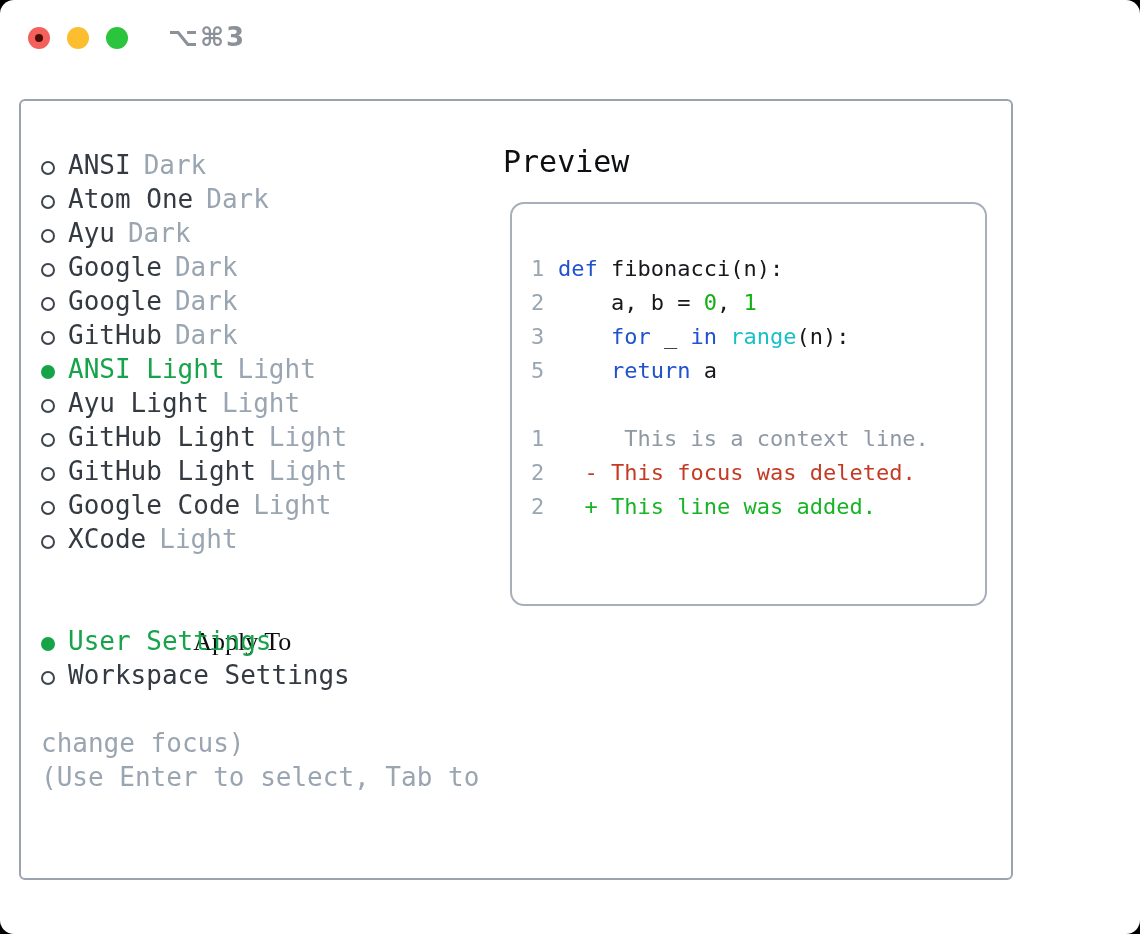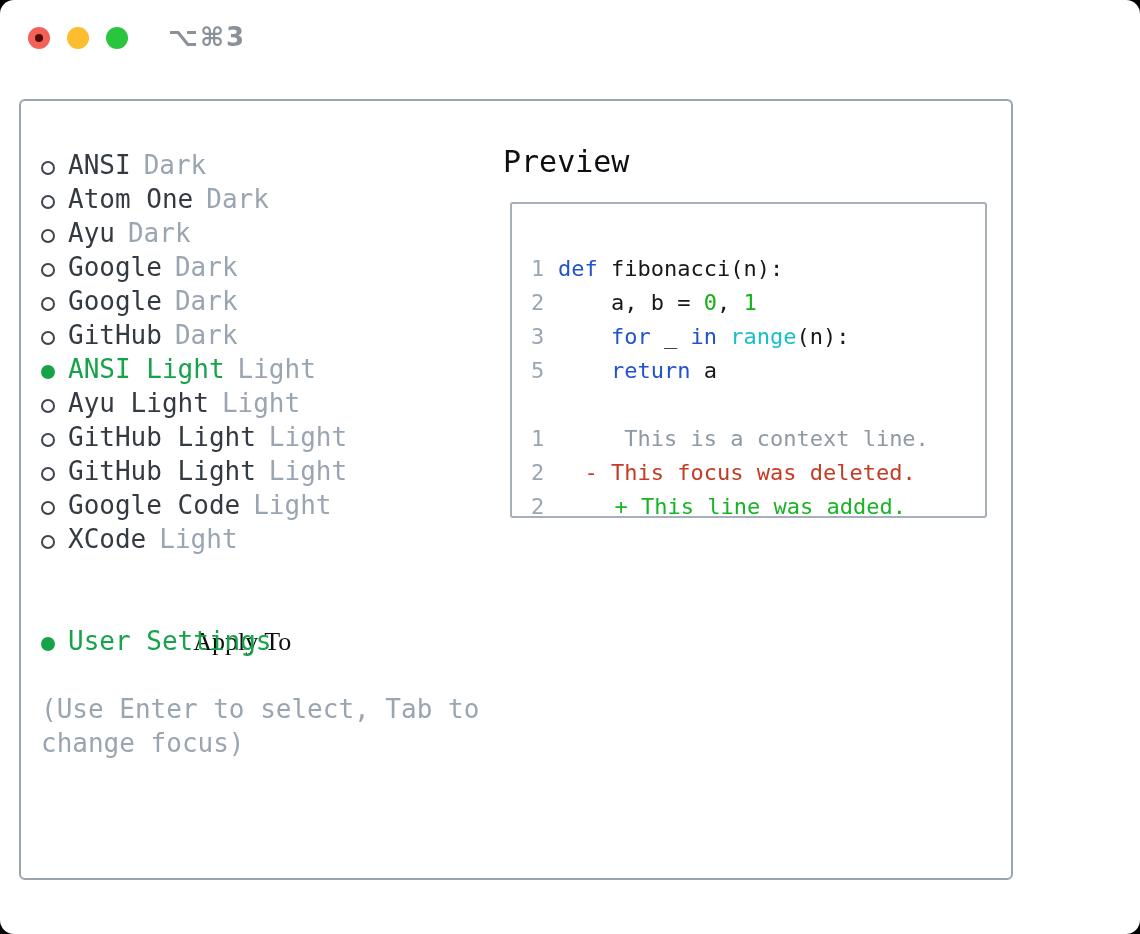--- a/index.html
+++ b/index.html
@@ -50,33 +50,33 @@
   .name.subheading { color:var(--black);font-family:Liberation Serif, serif; }
   .name.sel { color:var(--accent); }
   .tag { color:var(--muted); margin-left:13px; }
   .help-line { color:var(--muted); }
   
   .preview-title {
     position:absolute; left:482px; top:44px; height:34px; line-height:34px;
     font-size:30px; font-weight:normal; color:var(--black); white-space:pre;
   }
   .preview-box {
-    position:absolute; left:489px; top:101px; width:477px; height:316px;
-    border:2px solid var(--border_gray2); border-radius:3px;
+    position:absolute; left:489px; top:101px; width:477px; height:404px;
+    border:2px solid var(--border_gray2); border-radius:14px;
     box-sizing:border-box; padding:48px 0 0 19px; overflow:hidden;
   }
   .cline { height:34px; line-height:34px; font-size:22px; white-space:pre; }
   .gut { display:inline-block; width:27px; color:var(--muted); }
   .tk-txt { color:var(--code_text); }
   .tk-kw  { color:var(--kw); }
   .tk-fn  { color:var(--fn); }
   .tk-num { color:var(--num); }
   .tk-ctx { color:var(--ctx); }
   .tk-del { color:var(--del); }
-  .tk-add { color:var(--add);margin-left:30px; }
+  .tk-add { color:var(--add); }
 </style>
 </head>
 <body>
 
 <div class="window">
 
   <div class="light light-close">
     <span class="light-dot"></span>
   </div>
   <div class="light light-min"></div>
@@ -99,25 +99,26 @@
           <div class="row"><span class="marker"><span class="ring"></span></span><span class="name">GitHub Light</span><span class="tag">Light</span></div>
           <div class="row"><span class="marker"><span class="ring"></span></span><span class="name">Google Code</span><span class="tag">Light</span></div>
           <div class="row"><span class="marker"><span class="ring"></span></span><span class="name">XCode</span><span class="tag">Light</span></div>
         </div>
       <div class="row"></div>
       <div class="row">
         <span class="marker"></span><span class="name subheading">Apply To</span>
       </div>
       <div id="apply-items">
           <div class="row"><span class="marker"><span class="ring sel"></span></span><span class="name sel">User Settings</span></div>
+          <div class="row"><span class="marker"><span class="ring"></span></span><span class="name">Workspace Settings</span></div>
         </div>
       <div class="row"></div>
       <div id="help-text">
+          <div class="row help-line">change focus)</div>
           <div class="row help-line">(Use Enter to select, Tab to</div>
-          <div class="row help-line">change focus)</div>
         </div>
     </div>
 
     <div class="preview-title">Preview</div>
     <div class="preview-box" id="preview-box">
         <div class="cline"><span class="gut">1</span><span class="tk-kw">def</span><span class="tk-txt"> fibonacci(n):</span></div>
         <div class="cline"><span class="gut">2</span><span class="tk-txt">    a, b = </span><span class="tk-num">0</span><span class="tk-txt">, </span><span class="tk-num">1</span></div>
         <div class="cline"><span class="gut">3</span><span class="tk-txt">    </span><span class="tk-kw">for</span><span class="tk-txt"> _ </span><span class="tk-kw">in</span><span class="tk-txt"> </span><span class="tk-fn">range</span><span class="tk-txt">(n):</span></div>
         <div class="cline"><span class="gut">5</span><span class="tk-txt">    </span><span class="tk-kw">return</span><span class="tk-txt"> a</span></div>
         <div class="cline"></div>

